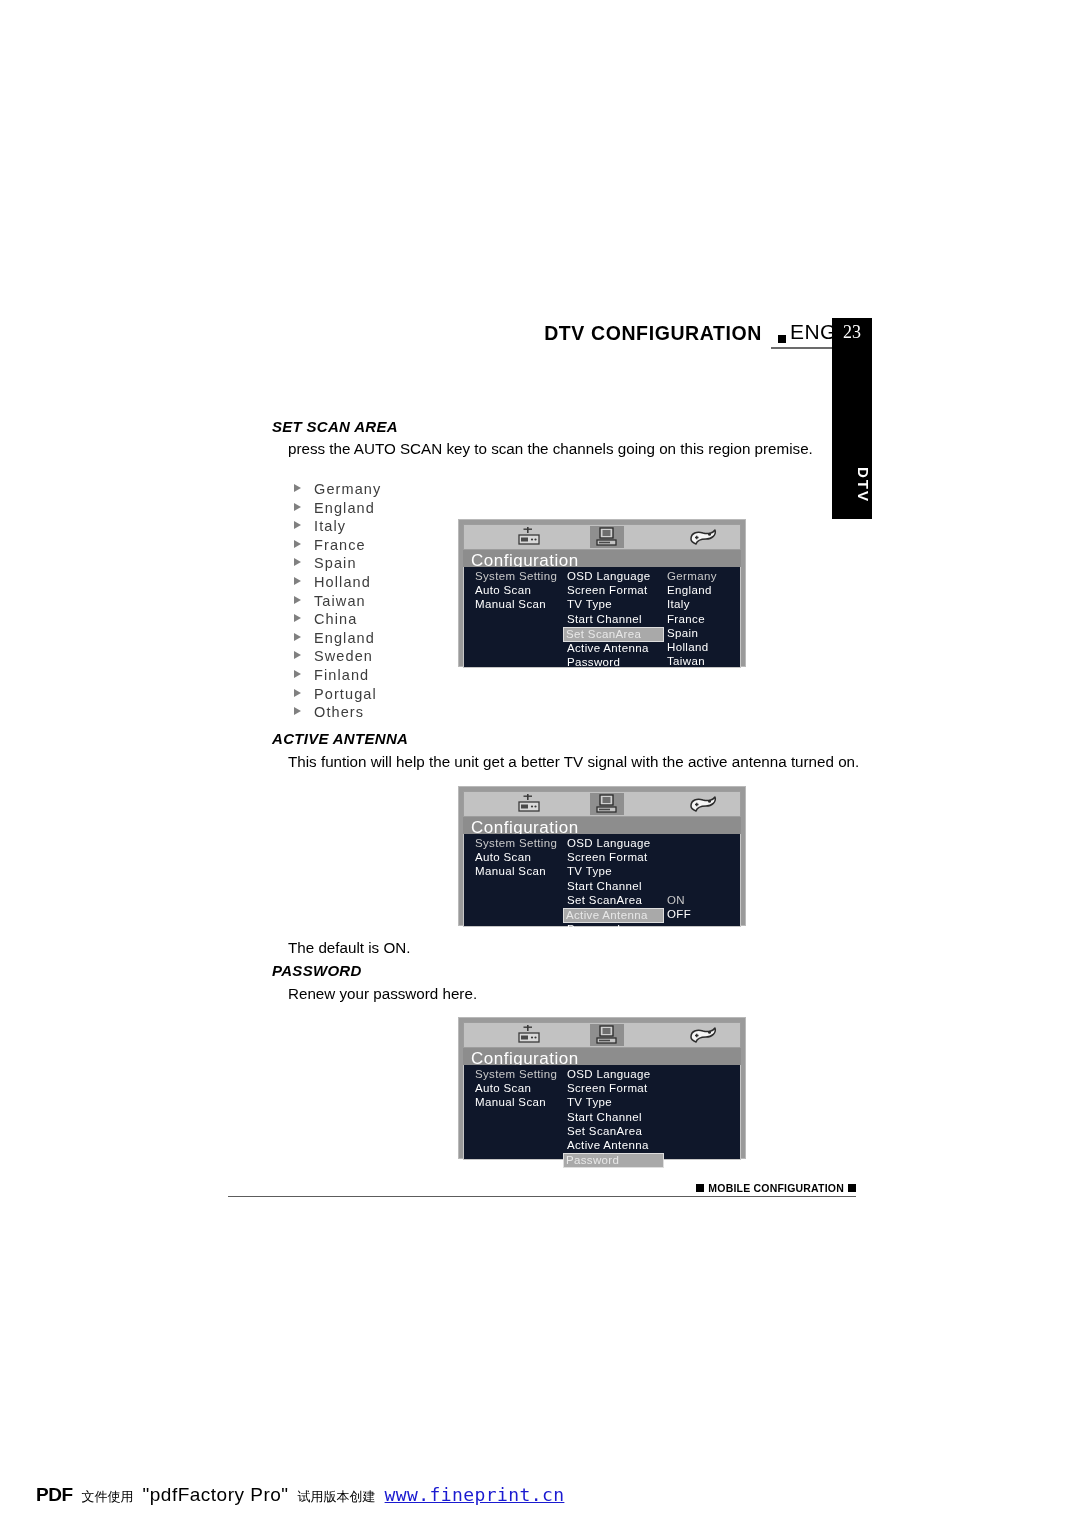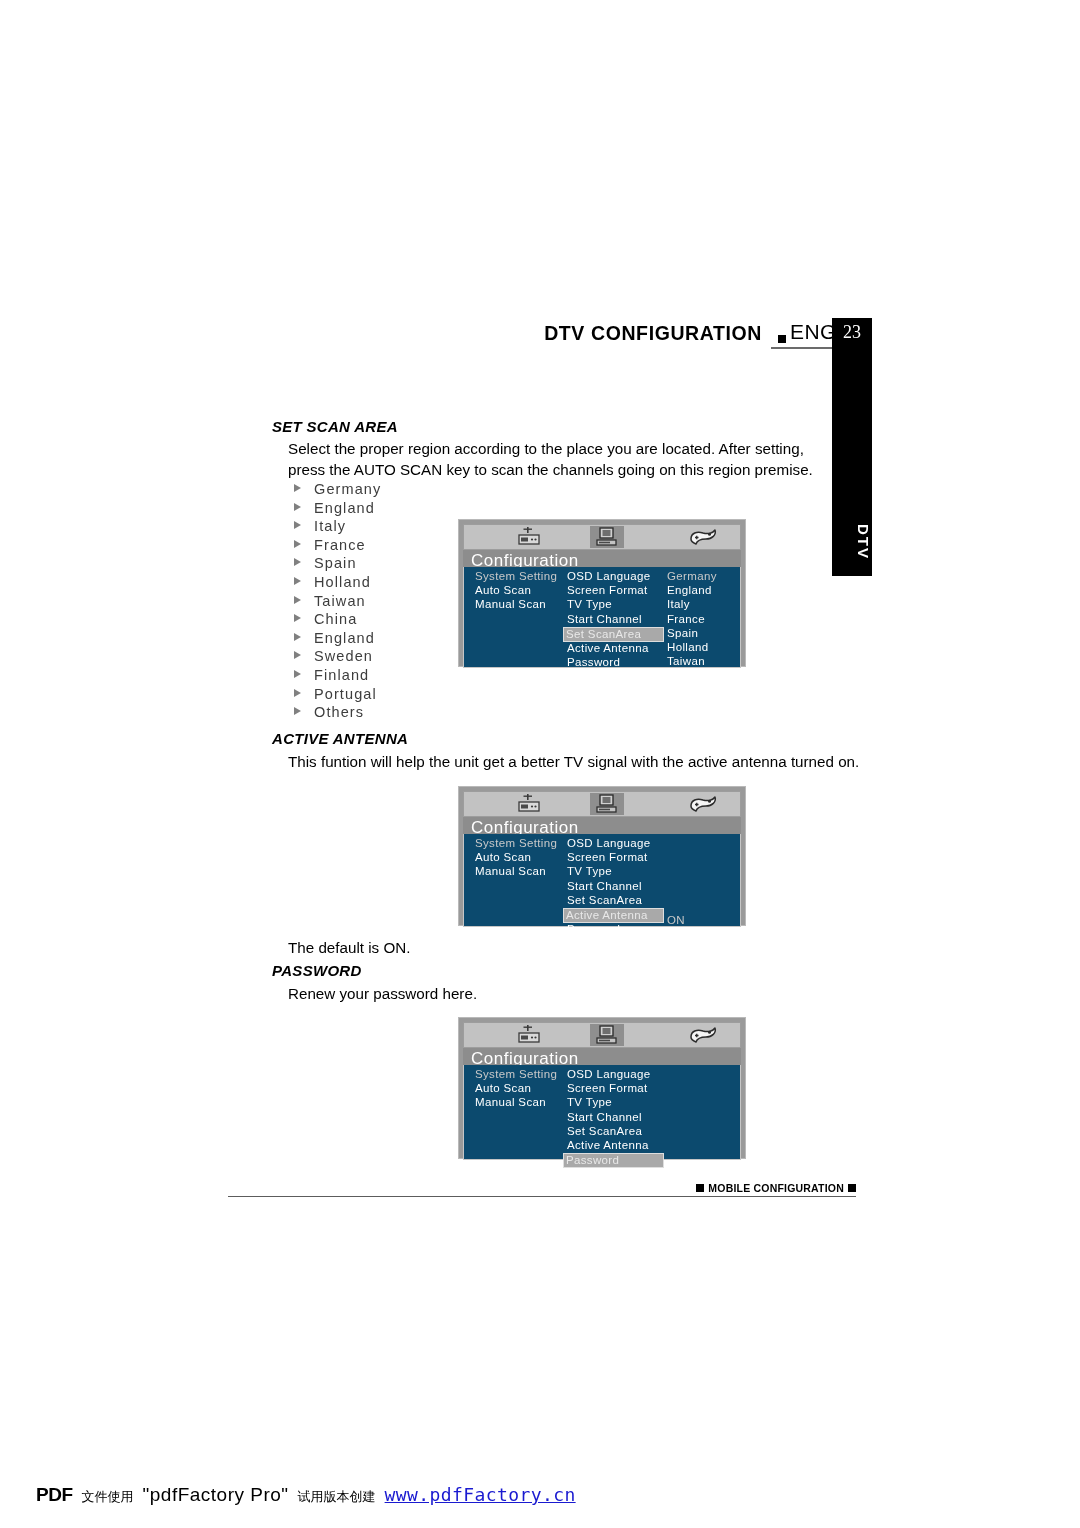--- a/index.html
+++ b/index.html
@@ -70,21 +70,21 @@
     height: 2px;
     background: #6b6b6b;
   }
 
   
   #side-tab {
     position: absolute;
     left: 832px;
     top: 318px;
     width: 40px;
-    height: 258px;
+    height: 201px;
     background: #000000;
   }
   #side-tab-number {
     position: absolute;
     left: 0;
     top: 4px;
     width: 40px;
     text-align: center;
     color: #ffffff;
     font-size: 18px;
@@ -198,21 +198,21 @@
     height: 17px;
     background: #8d8d8d;
     color: #ffffff;
     font-size: 17px;
     letter-spacing: 0.5px;
     padding: 1px 0 0 8px;
     box-sizing: border-box;
   }
   .osd-body {
     position: relative;
-    background: #0c4a6e;
+    background: #0f172a;
     border: 1px solid #c6c6c6;
     border-top: none;
     box-sizing: border-box;
   }
   .osd-col {
     position: absolute;
     top: 3px;
   }
   .osd-col.c1 { left: 8px;   width: 92px; }
   .osd-col.c2 { left: 100px; width: 100px; }
@@ -318,21 +318,20 @@
 
   <div id="side-tab">
     <div id="side-tab-number">23</div>
     <div id="side-tab-label-box">
       <span id="side-tab-label">DTV</span>
     </div>
   </div>
 
   <div class="section-heading" id="h-set-scan-area">SET SCAN AREA</div>
   <div class="body-text" id="p-set-scan-area">
-    <div>Select the proper region according to the place you are located. After setting,</div>
     <div>press the AUTO SCAN key to scan the channels going on this region premise.</div>
   </div>
 
   <div id="country-list">
       <div class="country-item"><span class="bullet"></span><span>Germany</span></div>
       <div class="country-item"><span class="bullet"></span><span>England</span></div>
       <div class="country-item"><span class="bullet"></span><span>Italy</span></div>
       <div class="country-item"><span class="bullet"></span><span>France</span></div>
       <div class="country-item"><span class="bullet"></span><span>Spain</span></div>
       <div class="country-item"><span class="bullet"></span><span>Holland</span></div>
@@ -447,21 +446,21 @@
         <div class="osd-col c2">
           <div class="osd-row">OSD Language</div>
           <div class="osd-row">Screen Format</div>
           <div class="osd-row">TV Type</div>
           <div class="osd-row">Start Channel</div>
           <div class="osd-row">Set ScanArea</div>
           <div class="osd-row hl">Active Antenna</div>
           <div class="osd-row">Password</div>
           <div class="osd-row">Default</div>
         </div>
-        <div class="osd-col c3" style="top: 80px;">
+        <div class="osd-col c3" style="top: 60px;">
           <div class="osd-row dim">ON</div>
           <div class="osd-row">OFF</div>
         </div>
       </div>
     </div>
 
   <div class="body-text" id="p-default-on">The default is ON.</div>
 
   <div class="section-heading" id="h-password">PASSWORD</div>
   <div class="body-text" id="p-password">Renew your password here.</div>
@@ -519,16 +518,16 @@
     <span class="sq"></span>
     <span>MOBILE CONFIGURATION</span>
     <span class="sq"></span>
   </div>
 
   <div id="watermark">
     <span class="wm-pdf">PDF</span>
     <span class="wm-cn">文件使用</span>
     <span class="wm-quote">"pdfFactory Pro"</span>
     <span class="wm-cn">试用版本创建</span>
-    <span class="wm-url">www.pdfFactory.cn</span>
+    <span class="wm-url">www.fineprint.cn</span>
   </div>
 
 </div>
 
 </body></html>

